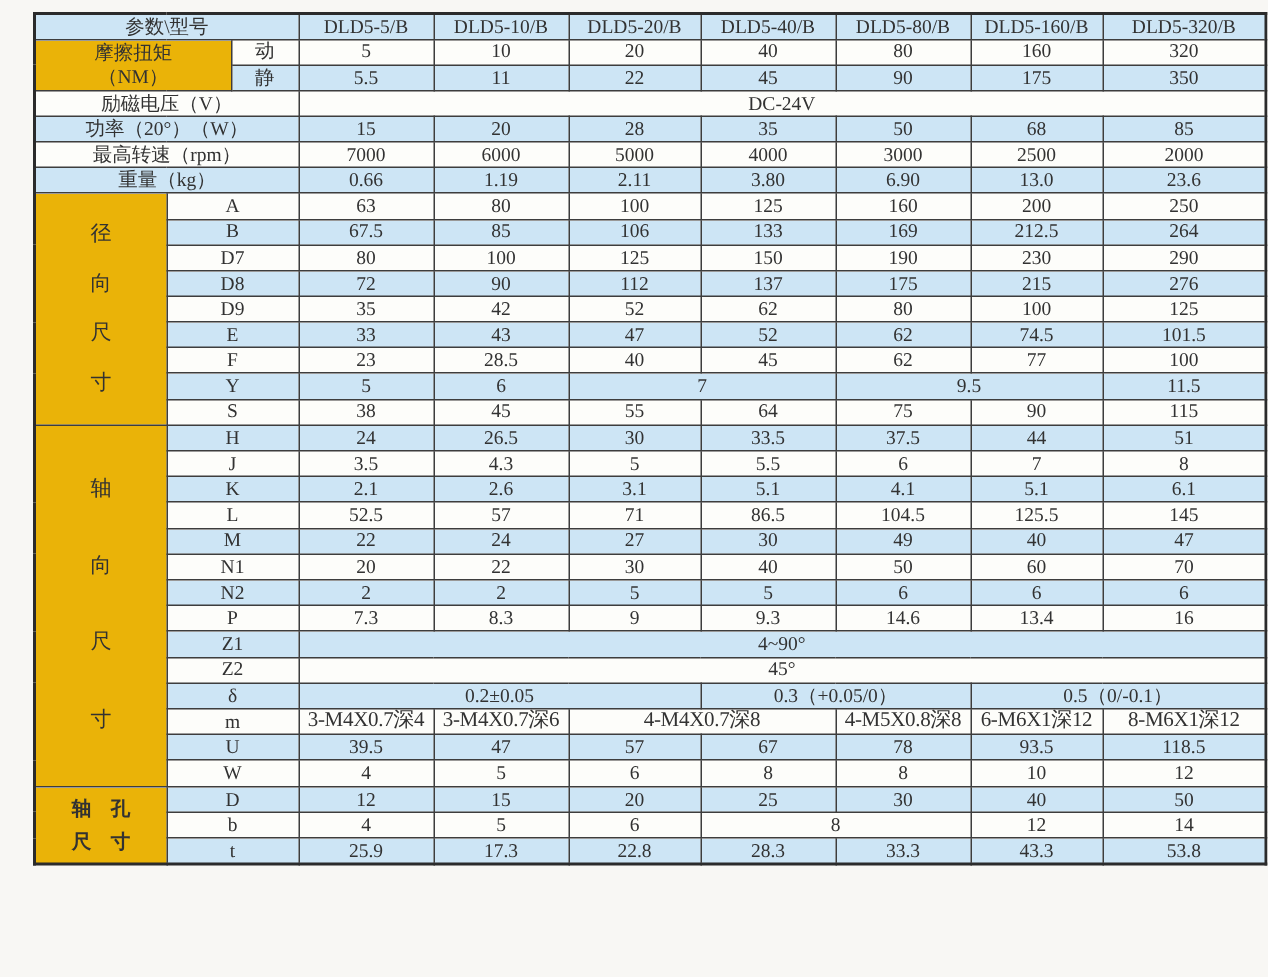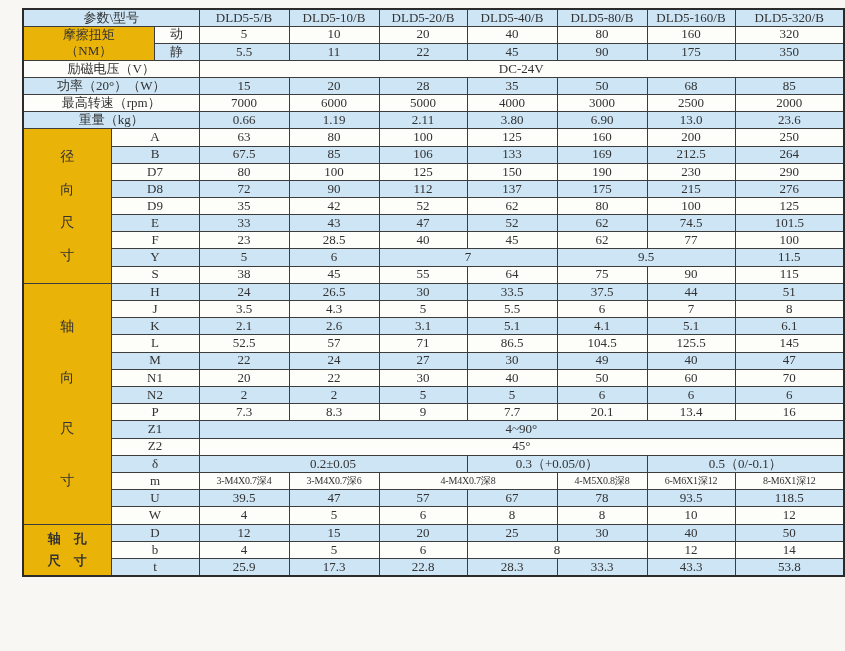--- a/index.html
+++ b/index.html
@@ -25,21 +25,21 @@
     color:#323232;
     padding:0 2px;
     height:17.15px;
     line-height:1.12;
     overflow:hidden;
     white-space:nowrap;
   }
   tr.blue  > td { background:#cde5f5; }
   tr.white > td { background:#fdfdfa; }
   .spec td.wbg { background:#eab308; }
-  .spec td.mcell { font-size:10px; letter-spacing:-0.2px; }
+  .spec td.mcell { font-size:14px; letter-spacing:-0.2px; }
   .spec td.vlabel { font-size:14px; padding:0; }
   .vwrap { display:flex; flex-direction:column; justify-content:space-evenly; align-items:center; width:100%; margin:0 auto; }
   .vlabel-radial .vwrap { height:150px; }
   .vlabel-axial  .vwrap { height:240px; }
   .hole-label div { line-height:1.7;font-weight:bold; }
   .mline div { line-height:1.25; }
 </style>
 </head>
 <body>
 
@@ -298,22 +298,22 @@
           <td>5</td>
           <td>6</td>
           <td>6</td>
           <td>6</td>
         </tr>
         <tr class="white">
           <td colspan="2">P</td>
           <td>7.3</td>
           <td>8.3</td>
           <td>9</td>
-          <td>7.7</td>
-          <td>20.1</td>
+          <td>9.3</td>
+          <td>14.6</td>
           <td>13.4</td>
           <td>16</td>
         </tr>
         <tr class="blue">
           <td colspan="2">Z1</td>
           <td colspan="7">4~90°</td>
         </tr>
         <tr class="white">
           <td colspan="2">Z2</td>
           <td colspan="7">45°</td>

